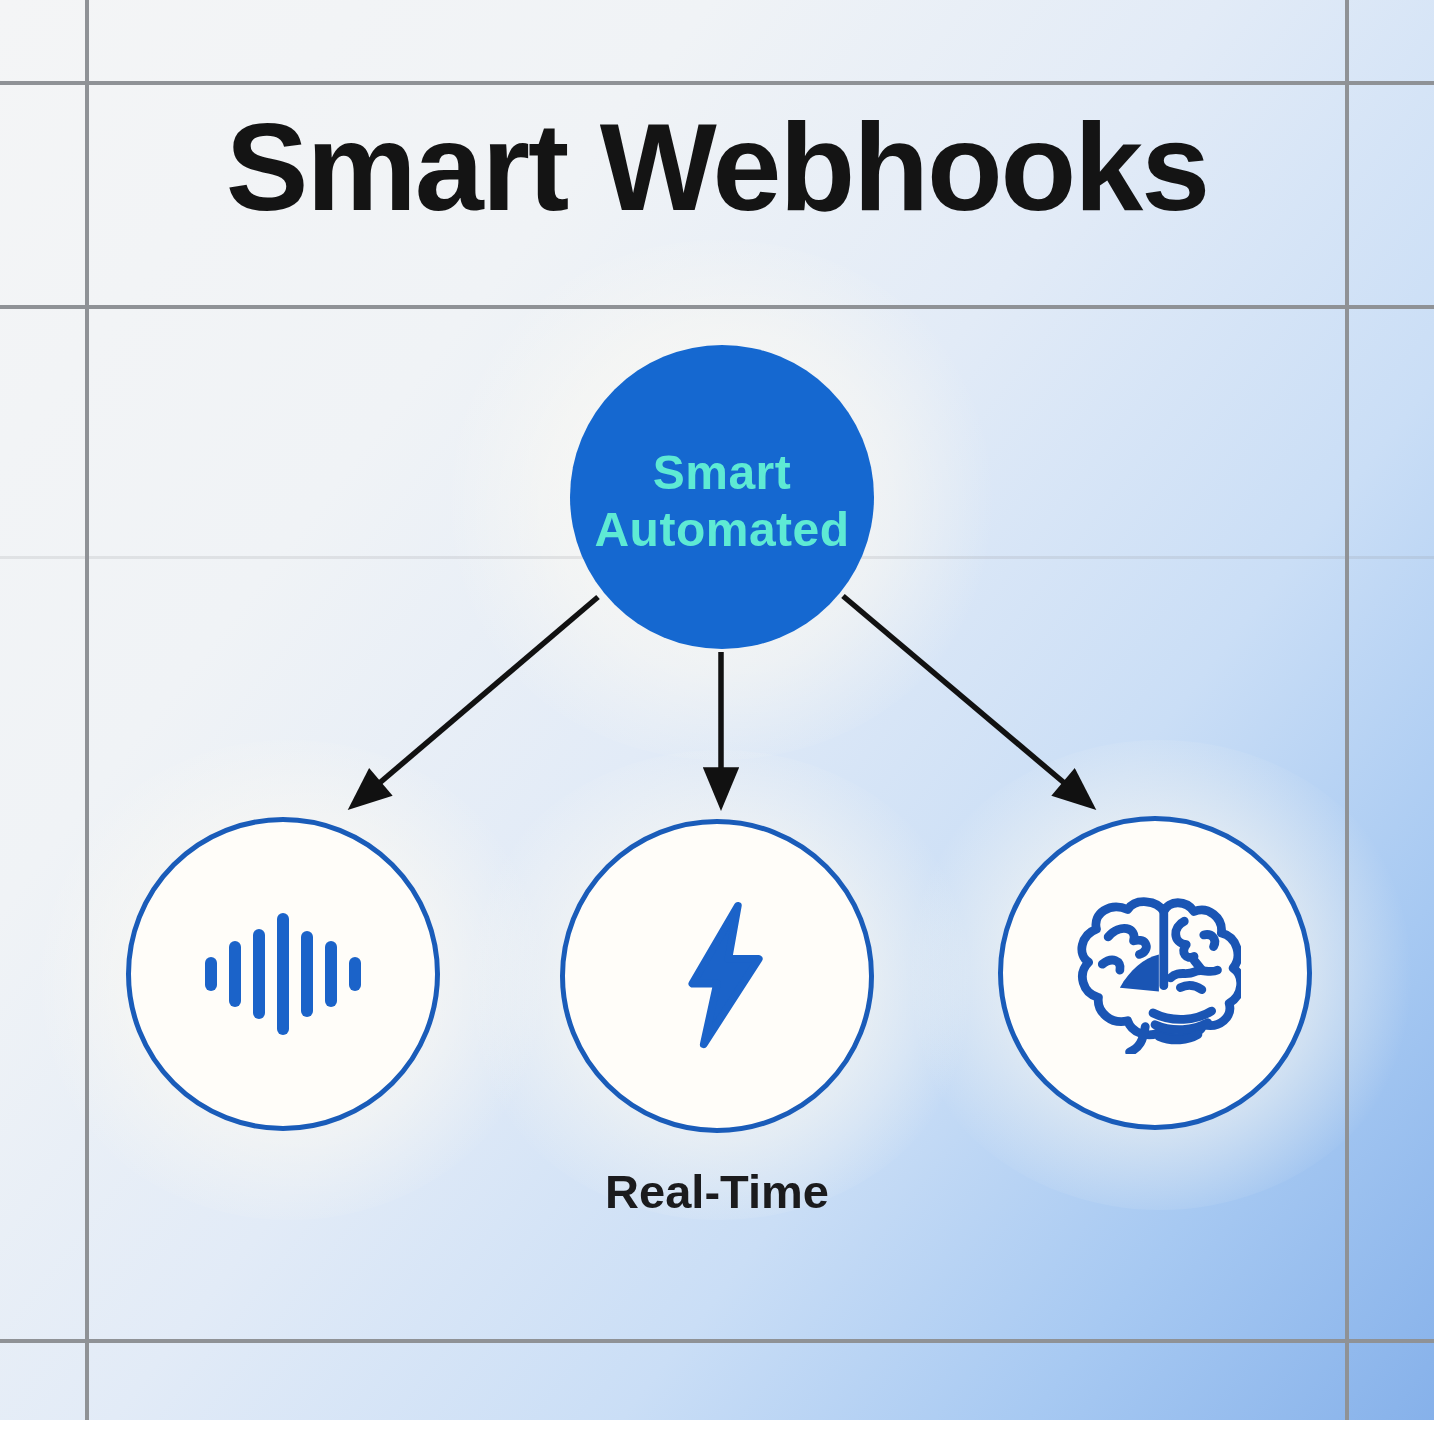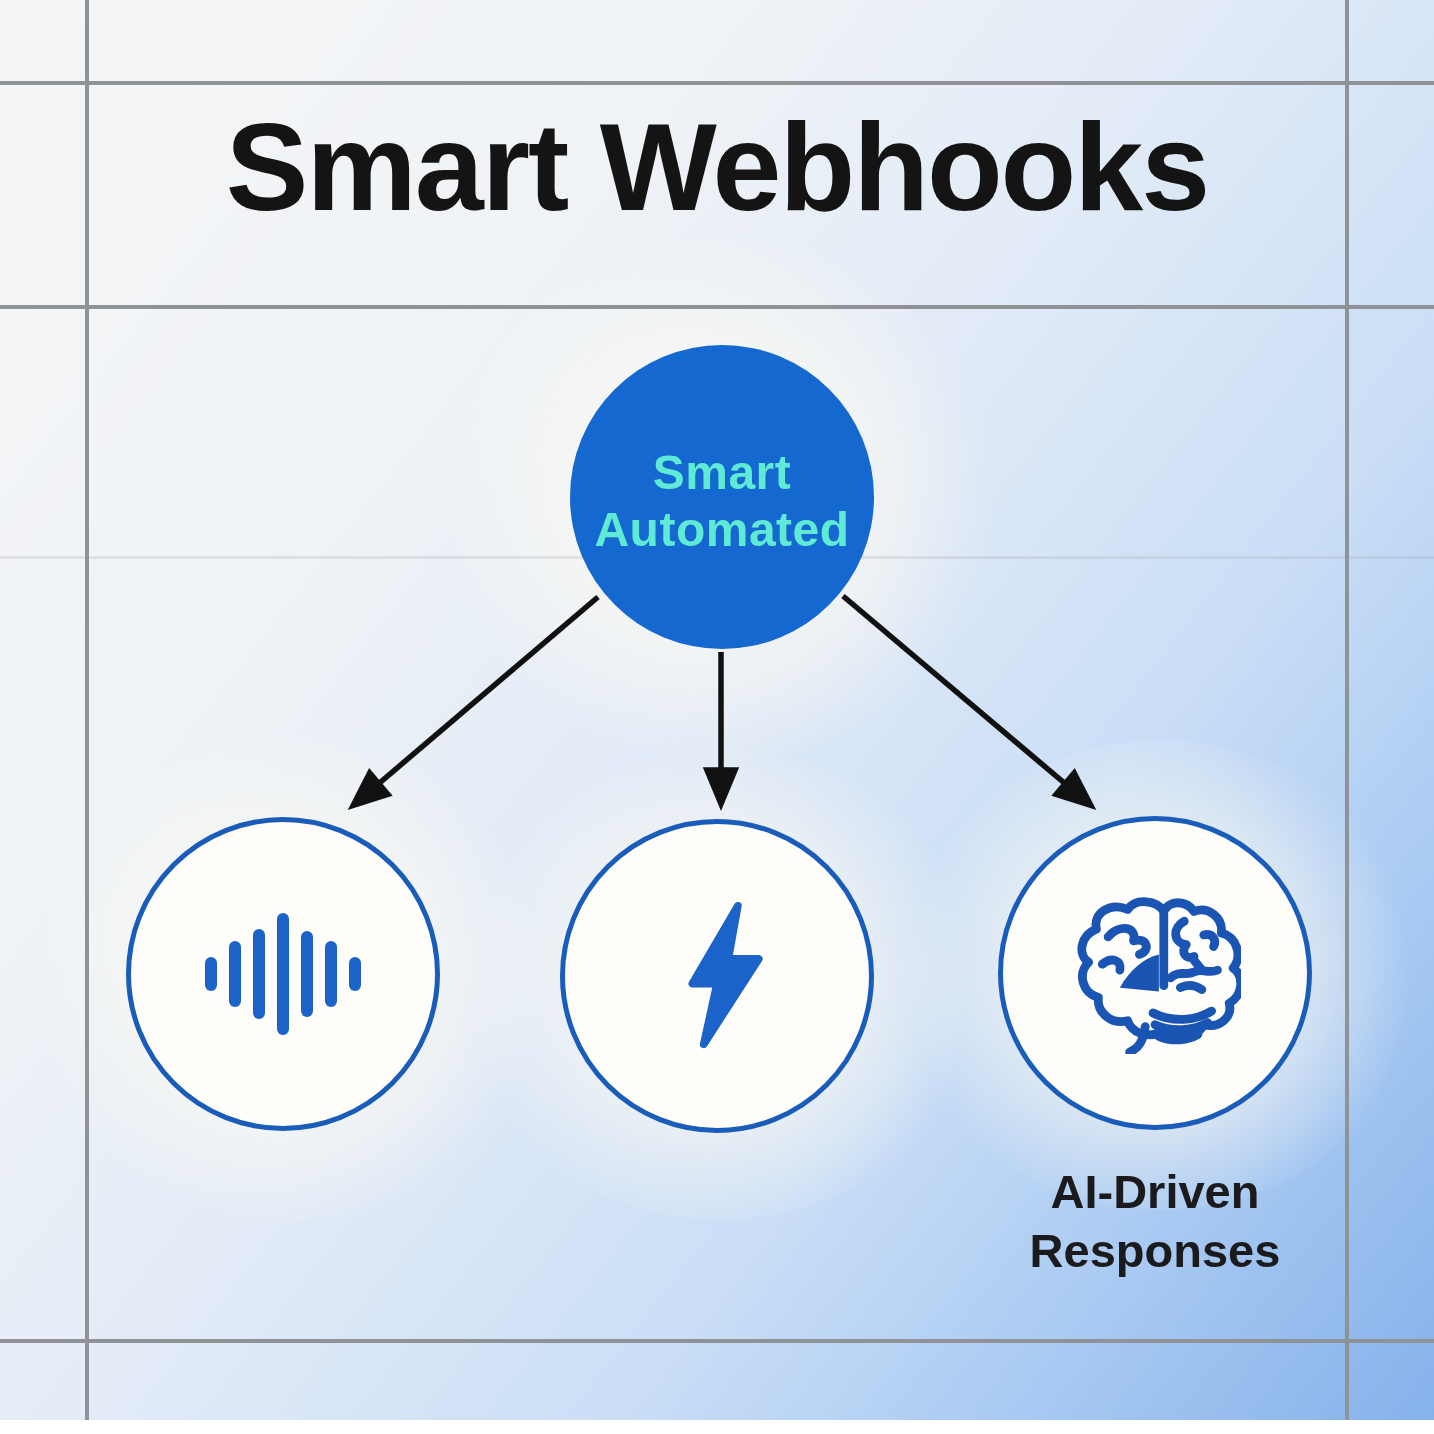--- a/index.html
+++ b/index.html
@@ -149,19 +149,16 @@
         <path d="M92 148 C 106 154, 122 152, 132 146"></path>
 
         <path d="M78 138 C 76 152, 72 160, 62 164"></path>
       </g>
 
       <path d="M92 64 L92 102 L52 98 C 62 80, 76 68, 92 64 Z" fill="#1a55b4"></path>
     </svg>
   </div>
 
   <div class="leaf-label ll-mid">
-  </div>
-  <div class="leaf-label ll-right">
-    <span>AI-Driven</span>
-    <span>Responses</span>
+    <span>Real-Time</span>
   </div>
 
 </div>
 
 </body></html>

